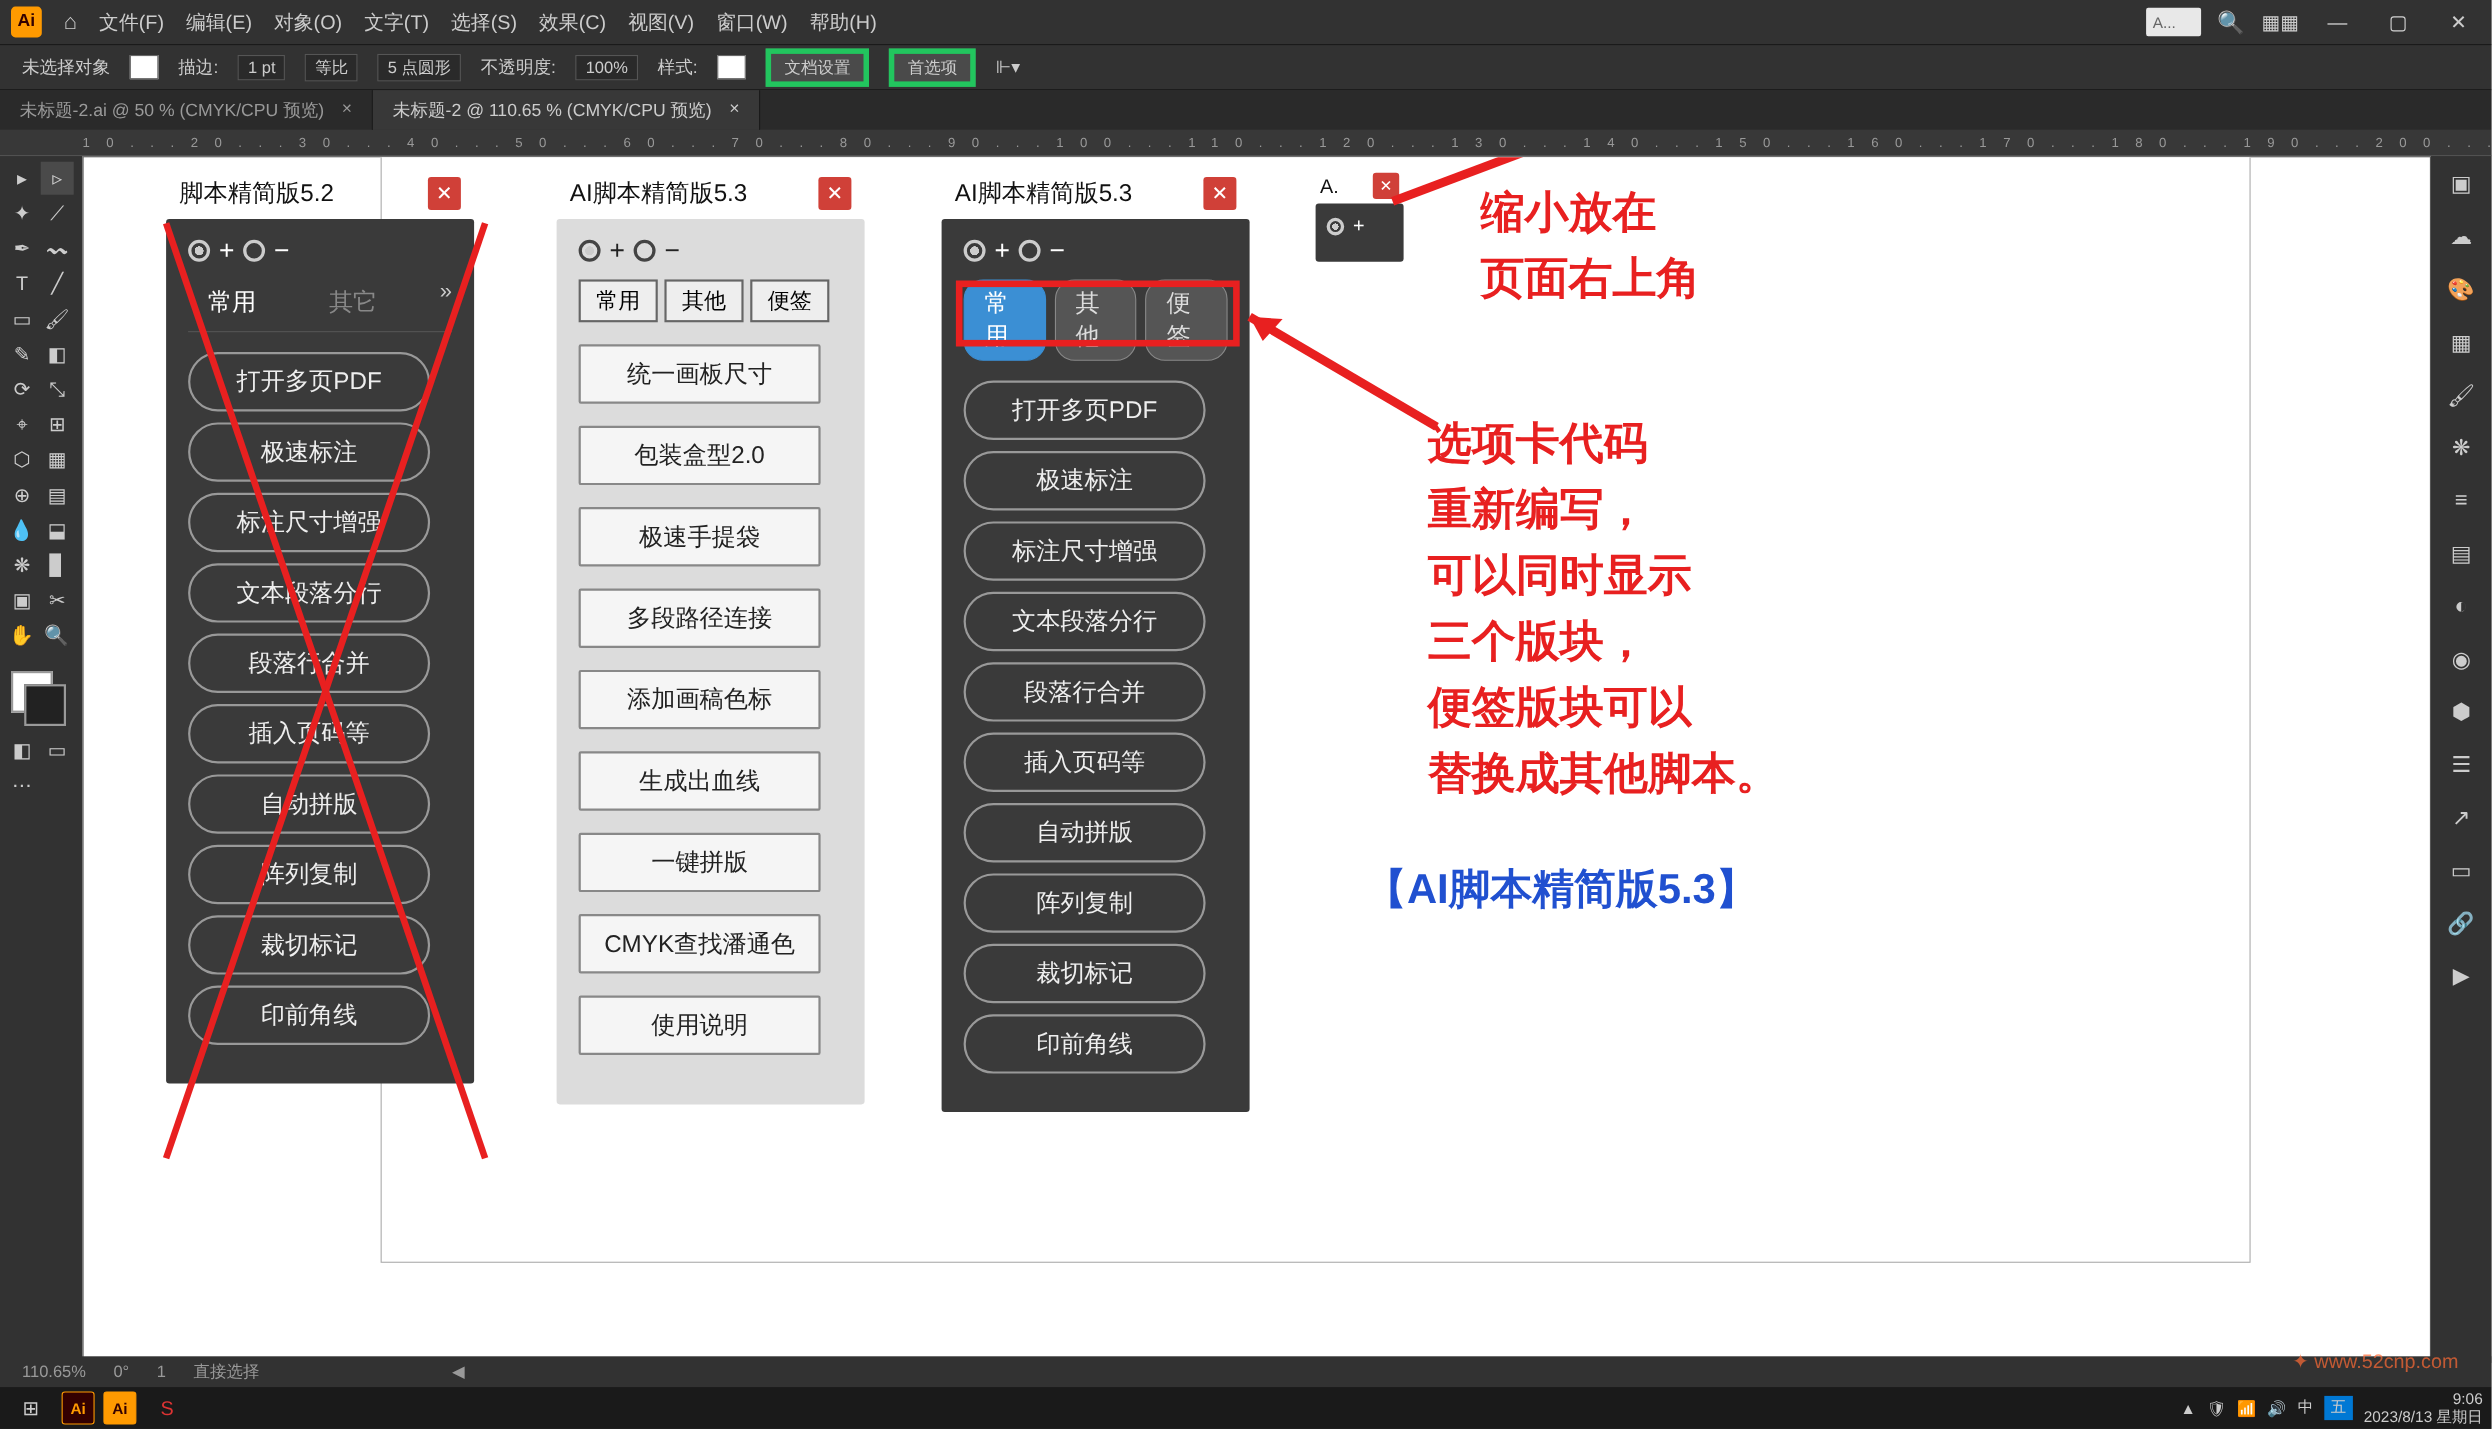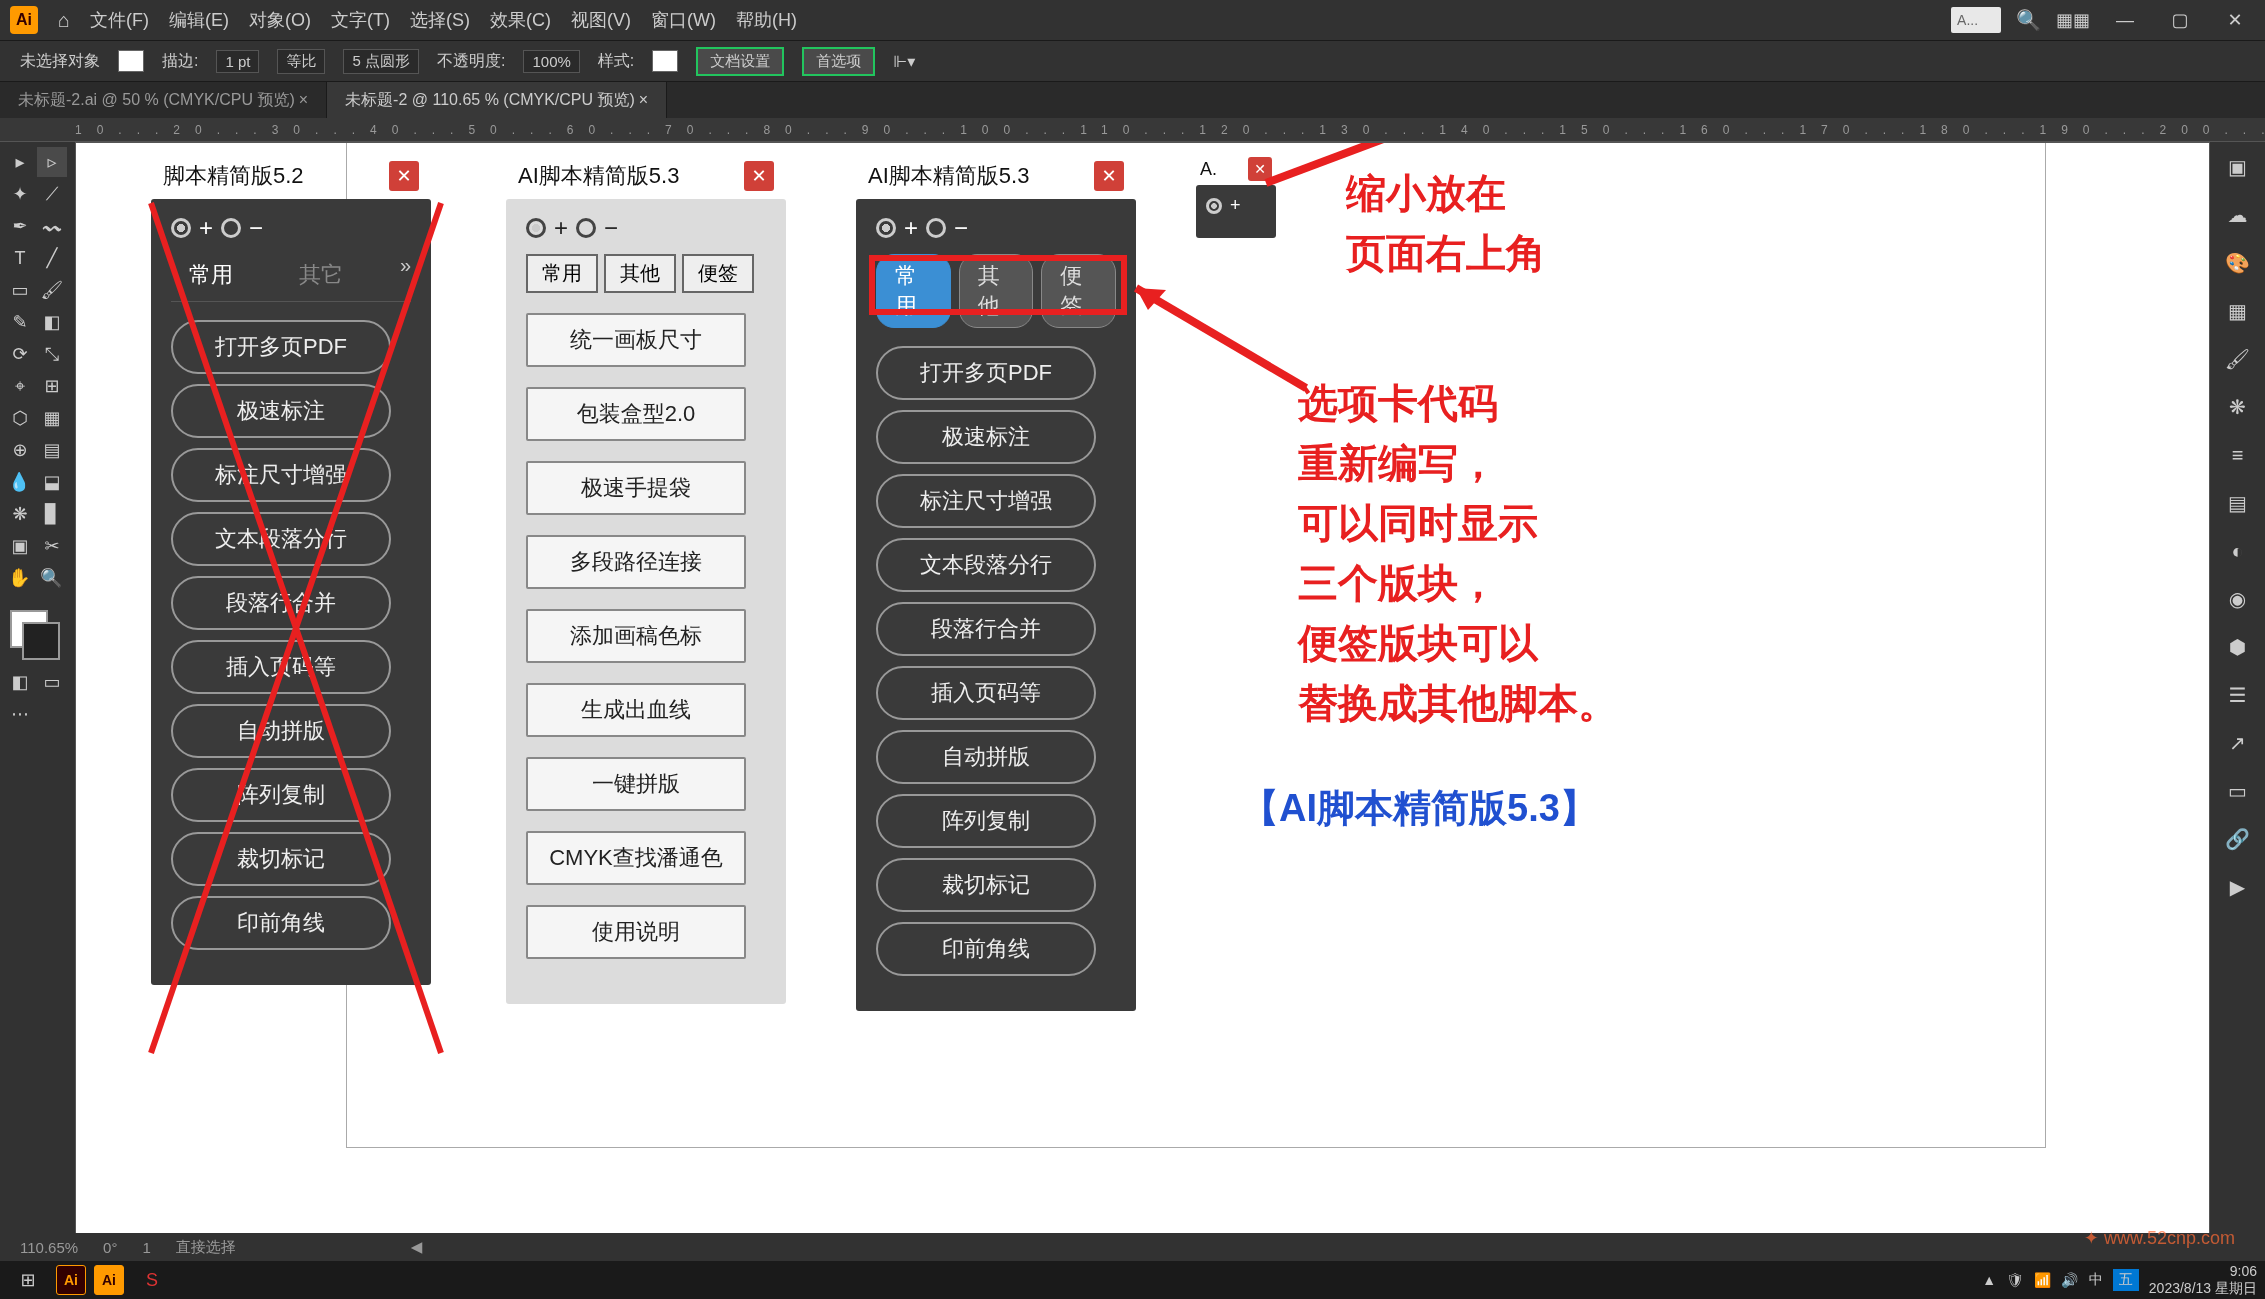--- a/index.html
+++ b/index.html
@@ -11,26 +11,26 @@
 .home-icon{color:#ccc;font-size:20px}
 .menubar .menu-item{cursor:pointer;color:#ccc}
 .menubar-right{margin-left:auto;display:flex;align-items:center;gap:15px}
 .app-mini{width:50px;height:26px;background:#e8e8e8;color:#666;font-size:14px;display:flex;align-items:center;padding:0 6px;border-radius:2px}
 .search-icon{color:#ccc;font-size:20px}
 .win-btn{width:40px;color:#ccc;font-size:18px;text-align:center}
 
 
 .controlbar{height:42px;background:#323232;display:flex;align-items:center;padding:0 20px;gap:18px;color:#ccc;font-size:16px;border-top:1px solid #1a1a1a;border-bottom:1px solid #1a1a1a}
 .ctrl-field{background:#2a2a2a;border:1px solid #555;padding:2px 8px;font-size:15px;color:#ccc}
-.ctrl-btn{background:#4a4a4a;border:2px solid #22c55e;padding:3px 12px;color:#ccc;font-size:15px}
+.ctrl-btn{background:#4a4a4a;border:5px solid #22c55e;padding:3px 12px;color:#ccc;font-size:15px}
 .swatch{width:26px;height:22px;background:#fff;border:1px solid #666}
 
 
 .tabbar{height:36px;background:#2a2a2a;display:flex;align-items:center;color:#999;font-size:16px}
-.tab{padding:0 18px;height:100%;display:flex;align-items:center;gap:4px;border-right:1px solid #1a1a1a}
+.tab{padding:0 18px;height:100%;display:flex;align-items:center;gap:16px;border-right:1px solid #1a1a1a}
 .tab.active{background:#383838;color:#ccc}
 
 
 .ruler-h{height:24px;background:#383838;border-bottom:1px solid #555;color:#999;font-size:12px;display:flex;align-items:center;padding-left:75px;letter-spacing:15px;overflow:hidden}
 
 
 .workspace{position:absolute;left:0;top:142px;right:0;bottom:60px;display:flex}
 .toolbar-left{width:75px;background:#323232;display:flex;flex-wrap:wrap;padding:5px;gap:2px;align-content:flex-start}
 .tool{width:30px;height:30px;display:flex;align-items:center;justify-content:center;color:#ccc;font-size:18px;cursor:pointer}
 .tool.sel{background:#4a4a4a}

